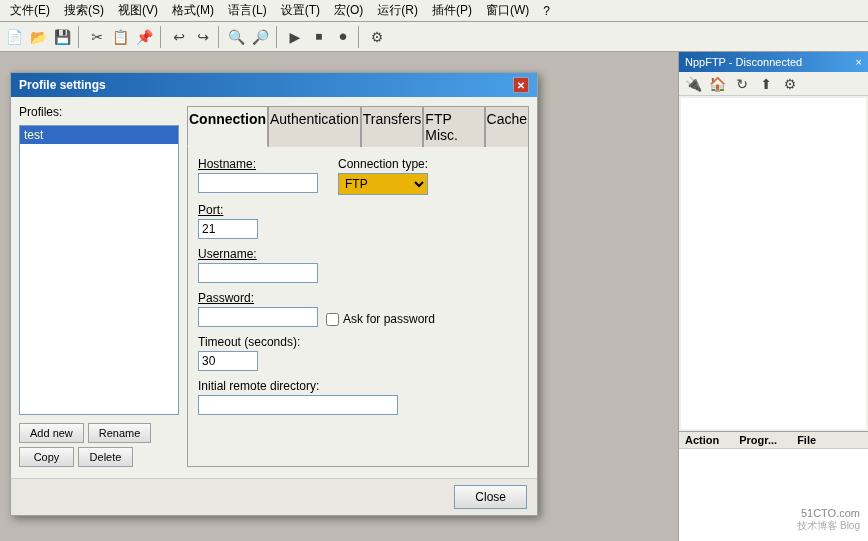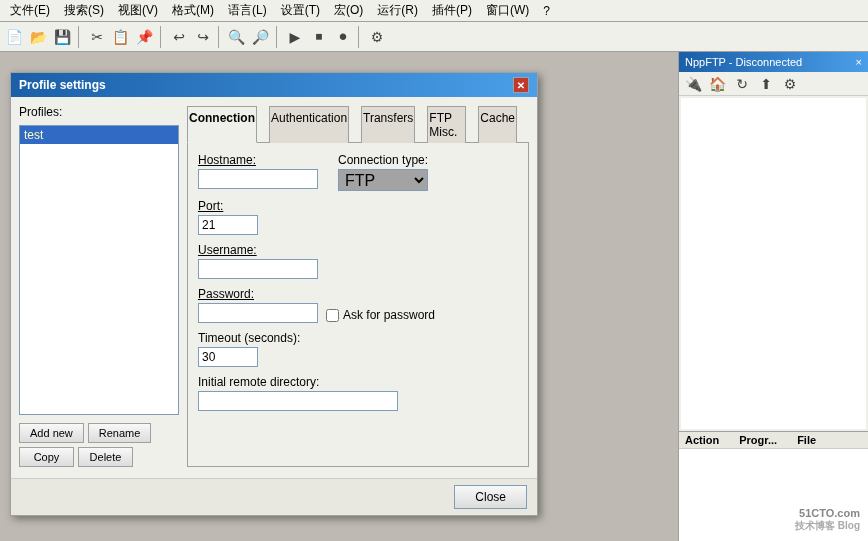--- a/index.html
+++ b/index.html
@@ -215,26 +215,26 @@
     }
 
     
     .tabs {
       display: flex;
       border-bottom: 1px solid #a0a0a0;
       gap: 0;
     }
     .tab {
       padding: 4px 1px;
-      font-size: 12px;
+      font-size: 14px;
       background: #e0dcd4;
       border: 1px solid #a0a0a0;
       border-bottom: none;
       cursor: pointer;
-      margin-right: 12px;
+      margin-right: 0;
       position: relative;
       bottom: -1px;
     }
     .tab.active {
       background: #f0f0ea;
       border-bottom: 1px solid #f0f0ea;
       font-weight: bold;
       z-index: 1;
     }
     .tab-content {
@@ -267,23 +267,23 @@
       gap: 20px;
       margin-bottom: 8px;
       align-items: flex-start;
     }
     .form-col {
       display: flex;
       flex-direction: column;
     }
     .select-field {
       border: 1px solid #7f9db9;
-      background: #a3a3a3;
+      background: #eab308;
       height: 22px;
-      font-size: 16px;
+      font-size: 12px;
       padding: 1px 2px;
       outline: none;
       min-width: 80px;
     }
     .checkbox-row {
       display: flex;
       align-items: center;
       gap: 4px;
       margin-top: 4px;
     }
@@ -311,21 +311,21 @@
       min-width: 60px;
     }
 
     
     .watermark {
       position: absolute;
       bottom: 8px;
       right: 8px;
       color: #888;
       font-size: 11px;
-      font-weight: bold;
+      font-weight: normal;
       text-align: right;
     }
     .watermark-sub {
       font-size: 10px;
       color: #aaa;
     }
 
     .underline { text-decoration: underline; }
   </style>
 </head>

